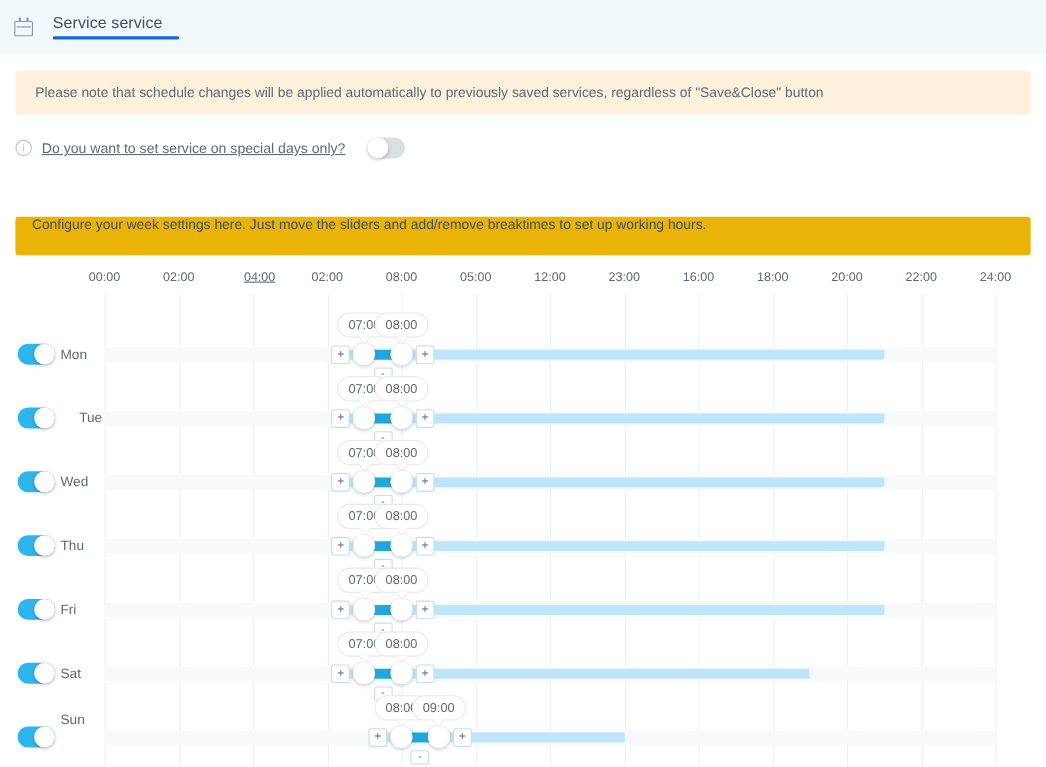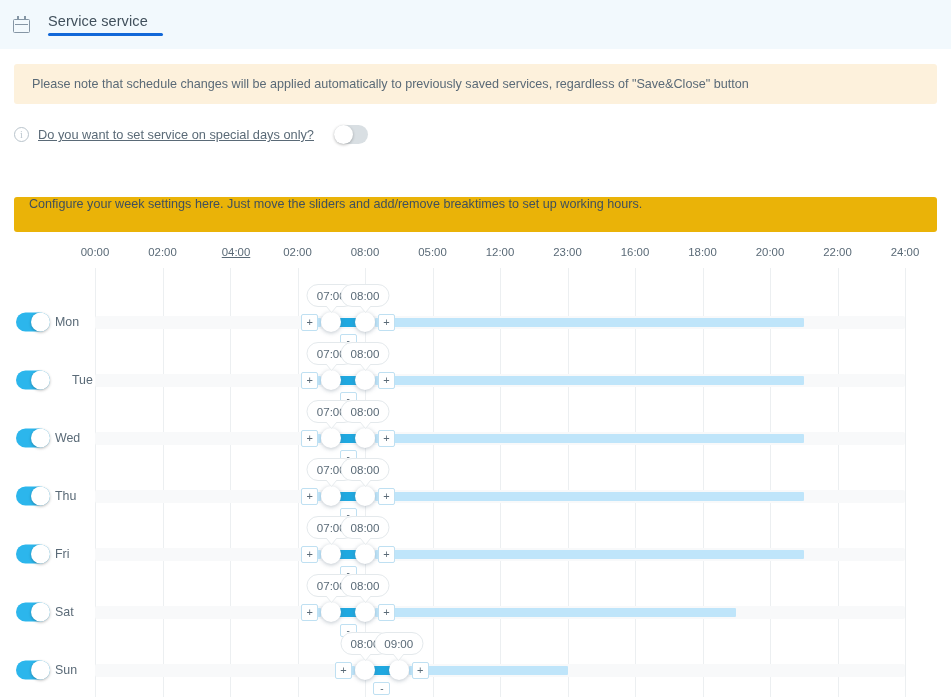--- a/index.html
+++ b/index.html
@@ -280,21 +280,21 @@
     <div class="handle" style="left: 321.25px; top: 356px;"></div>
     <div class="handle" style="left: 355px; top: 356px;"></div>
     <div class="pmbtn" style="left: 301.25px; top: 357.5px;">+</div>
     <div class="pmbtn" style="left: 378px; top: 357.5px;">+</div>
     <div class="minusbtn" style="left: 339.625px; top: 378px;">-</div>
     <div class="bubble" style="left: 331.25px; top: 328px;">07:00</div>
     <div class="bubble" style="left: 365px; top: 328px;">08:00</div>
     <div class="toggle daytoggle on" style="top: 424px;">
       <div class="knob"></div>
     </div>
-    <div class="daylabel" style="top: 424px;">Sun</div>
+    <div class="daylabel" style="top: 408px;">Sun</div>
     <div class="rowband" style="top: 418px;"></div>
     <div class="fillbar" style="left: 408.75px; width: 158.75px; top: 419.5px;"></div>
     <div class="fillbar" style="left: 343px; width: 12px; top: 419.5px;"></div>
     <div class="activebar" style="left: 365px; width: 33.75px; top: 419.5px;"></div>
     <div class="handle" style="left: 355px; top: 414px;"></div>
     <div class="handle" style="left: 388.75px; top: 414px;"></div>
     <div class="pmbtn" style="left: 335px; top: 415.5px;">+</div>
     <div class="pmbtn" style="left: 411.75px; top: 415.5px;">+</div>
     <div class="minusbtn" style="left: 373.375px; top: 436px;">-</div>
     <div class="bubble" style="left: 365px; top: 386px;">08:00</div>

